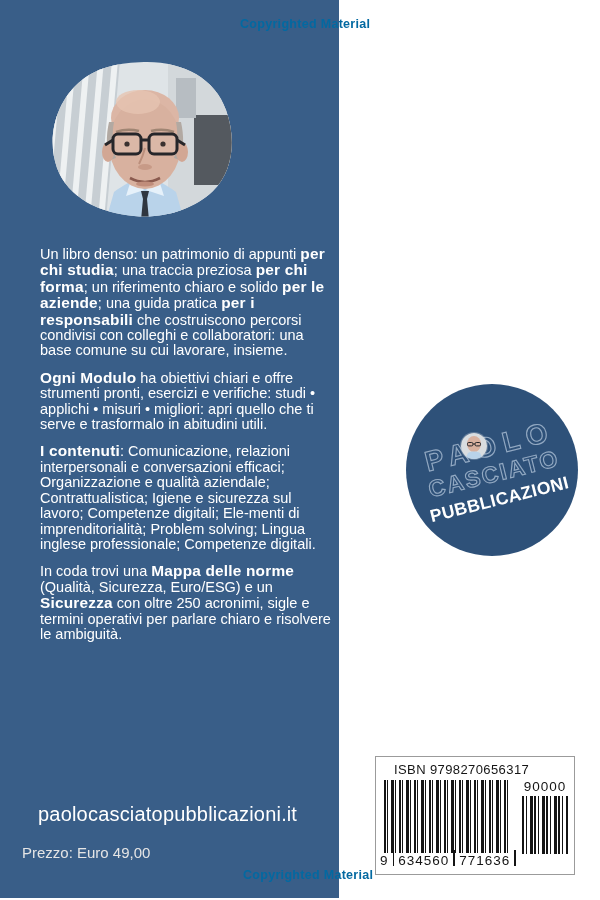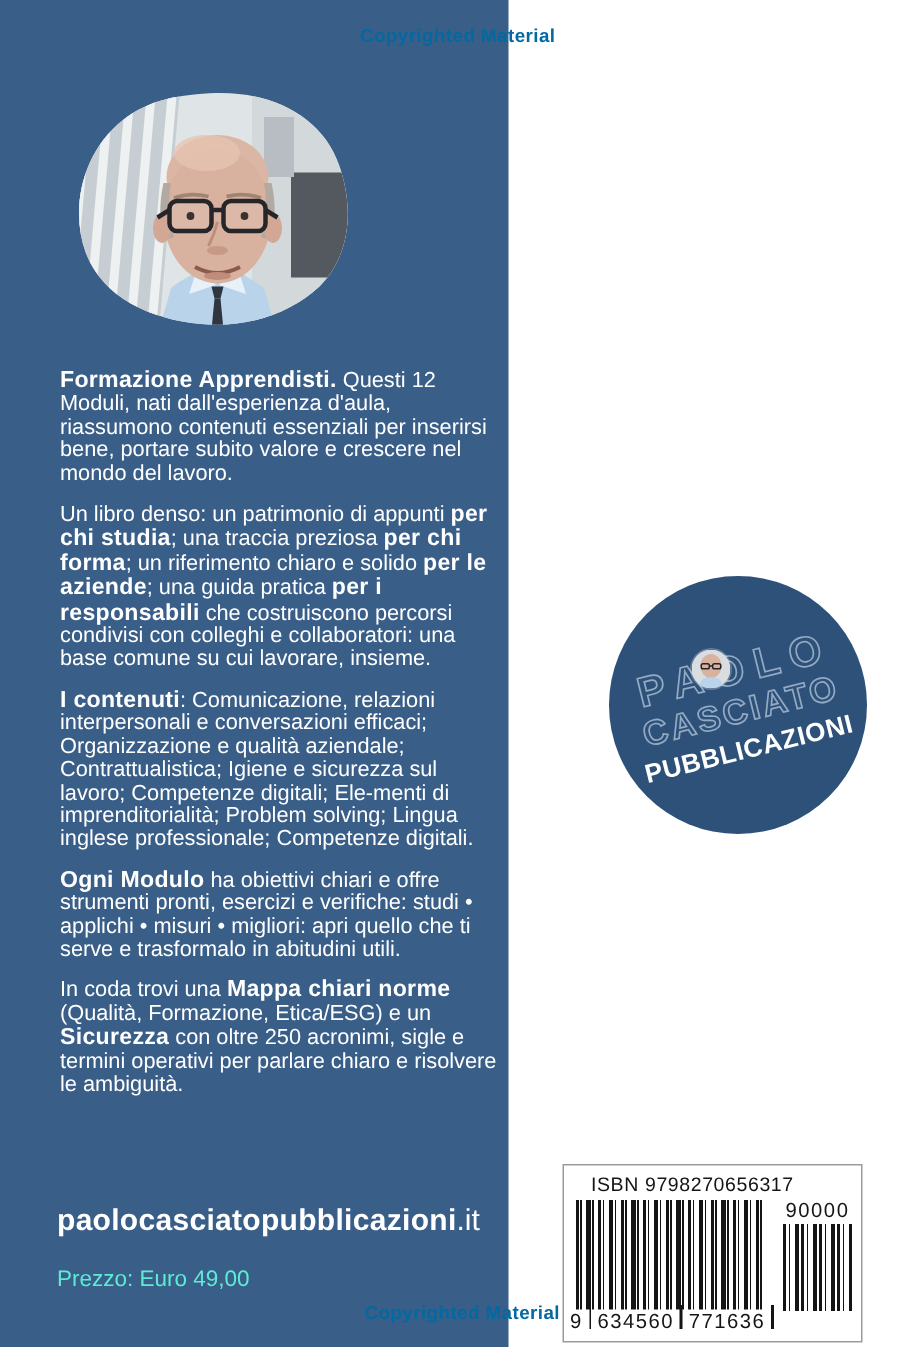--- a/index.html
+++ b/index.html
@@ -19,23 +19,23 @@
 
   
   .photo-blob{position:absolute;left:48px;top:60px;width:186px;height:160px;}
 
   
   .text-col{position:absolute;left:40px;top:246px;width:298px;color:#fff;}
   .text-col p{margin:0 0 11px 0;font-size:14.5px;line-height:15.4px;}
   .text-col .b{font-weight:700;font-size:15.4px;letter-spacing:0.2px;}
 
   .site{position:absolute;left:38px;top:803px;color:#fff;font-size:20px;}
-  .site .site-b{font-weight:700;letter-spacing:0.2px;}
+  .site .site-b{font-weight:400;letter-spacing:0.2px;}
   .site .site-r{font-weight:400;}
-  .price{position:absolute;left:38px;top:844px;color:#5eead4;font-size:15px;}
+  .price{position:absolute;left:22px;top:844px;color:#e5e5e5;font-size:15px;}
 
   
   .wm{position:absolute;color:#0369a1;font-weight:700;font-size:12.5px;letter-spacing:0.3px;}
   .wm-top{left:240px;top:17px;}
   .wm-bottom{left:243px;top:868px;}
 
   
   .badge{
     position:absolute;left:406px;top:384px;width:172px;height:172px;
     border-radius:50%;background:var(--badge-navy,#2e5179);
@@ -52,21 +52,21 @@
   .badge-l1{font-size:28px;letter-spacing:7px;line-height:29px;text-indent:7px;}
   .badge-l2{font-size:23px;letter-spacing:2px;line-height:26px;text-indent:2px;}
   .badge-solid{color:#ffffff;font-weight:700;font-size:17.5px;letter-spacing:0.4px;line-height:26px;}
   .badge-face{
     position:absolute;left:55px;top:49px;width:26px;height:26px;border-radius:50%;
     overflow:hidden;box-shadow:0 0 0 1px rgba(255,255,255,0.25);
   }
 
   
   .barcode-box{
-    position:absolute;left:375px;top:776px;width:200px;height:119px;
+    position:absolute;left:375px;top:756px;width:200px;height:119px;
     background:#fff;border:1px solid #9b9b9b;box-sizing:border-box;
   }
   .isbn-label{position:absolute;left:18px;top:5px;font-size:13px;color:#151515;letter-spacing:0.4px;}
   .bars-main{
     position:absolute;left:8px;top:23px;width:126px;height:73px;
     background-image:repeating-linear-gradient(90deg,
       #141414 0 2px,#ffffff 2px 3px,#141414 3px 4px,#ffffff 4px 7px,
       #141414 7px 10px,#ffffff 10px 11px,#141414 11px 12px,#ffffff 12px 15px);
   }
   .digits{
@@ -145,25 +145,24 @@
 
           <path d="M97,88 C95,96 93,100 91,104" stroke="#bb8f7c" stroke-width="2" fill="none"></path>
           <ellipse cx="97" cy="107" rx="7" ry="3" fill="#c79a87"></ellipse>
           <path d="M82,118 Q97,126 112,118" stroke="#8a5a4e" stroke-width="2.6" fill="none"></path>
           <ellipse cx="97" cy="124" rx="9" ry="2.6" fill="#c08d7b"></ellipse>
         </g>
       </svg>
     </div>
 
     <div class="text-col" id="paragraphs">
-        <p><span class="b">Formazione Apprendisti.</span><span> Questi 12 Moduli, nati dall'esperienza d'aula, riassumono contenuti essenziali per inserirsi bene, portare subito valore e crescere nel mondo del lavoro.</span></p>
         <p><span>Un libro denso: un patrimonio di appunti </span><span class="b">per chi studia</span><span>; una traccia preziosa </span><span class="b">per chi forma</span><span>; un riferimento chiaro e solido </span><span class="b">per le aziende</span><span>; una guida pratica </span><span class="b">per i responsabili</span><span> che costruiscono percorsi condivisi con colleghi e collaboratori: una base comune su cui lavorare, insieme.</span></p>
+        <p><span class="b">Ogni Modulo</span><span> ha obiettivi chiari e offre strumenti pronti, esercizi e verifiche: studi • applichi • misuri • migliori: apri quello che ti serve e trasformalo in abitudini utili.</span></p>
         <p><span class="b">I contenuti</span><span>: Comunicazione, relazioni interpersonali e conversazioni efficaci; Organizzazione e qualità aziendale; Contrattualistica; Igiene e sicurezza sul lavoro; Competenze digitali; Ele-menti di imprenditorialità; Problem solving; Lingua inglese professionale; Competenze digitali.</span></p>
-        <p><span class="b">Ogni Modulo</span><span> ha obiettivi chiari e offre strumenti pronti, esercizi e verifiche: studi • applichi • misuri • migliori: apri quello che ti serve e trasformalo in abitudini utili.</span></p>
-        <p><span>In coda trovi una </span><span class="b">Mappa chiari norme</span><span> (Qualità, Formazione, Etica/ESG) e un </span><span class="b">Sicurezza</span><span> con oltre 250 acronimi, sigle e termini operativi per parlare chiaro e risolvere le ambiguità.</span></p>
+        <p><span>In coda trovi una </span><span class="b">Mappa delle norme</span><span> (Qualità, Sicurezza, Euro/ESG) e un </span><span class="b">Sicurezza</span><span> con oltre 250 acronimi, sigle e termini operativi per parlare chiaro e risolvere le ambiguità.</span></p>
       </div>
 
     <div class="site">
       <span class="site-b">paolocasciatopubblicazioni</span><span class="site-r">.it</span>
     </div>
     <div class="price">Prezzo: Euro 49,00</div>
   </div>
 
   <div class="badge">
     <div class="badge-rotor">

